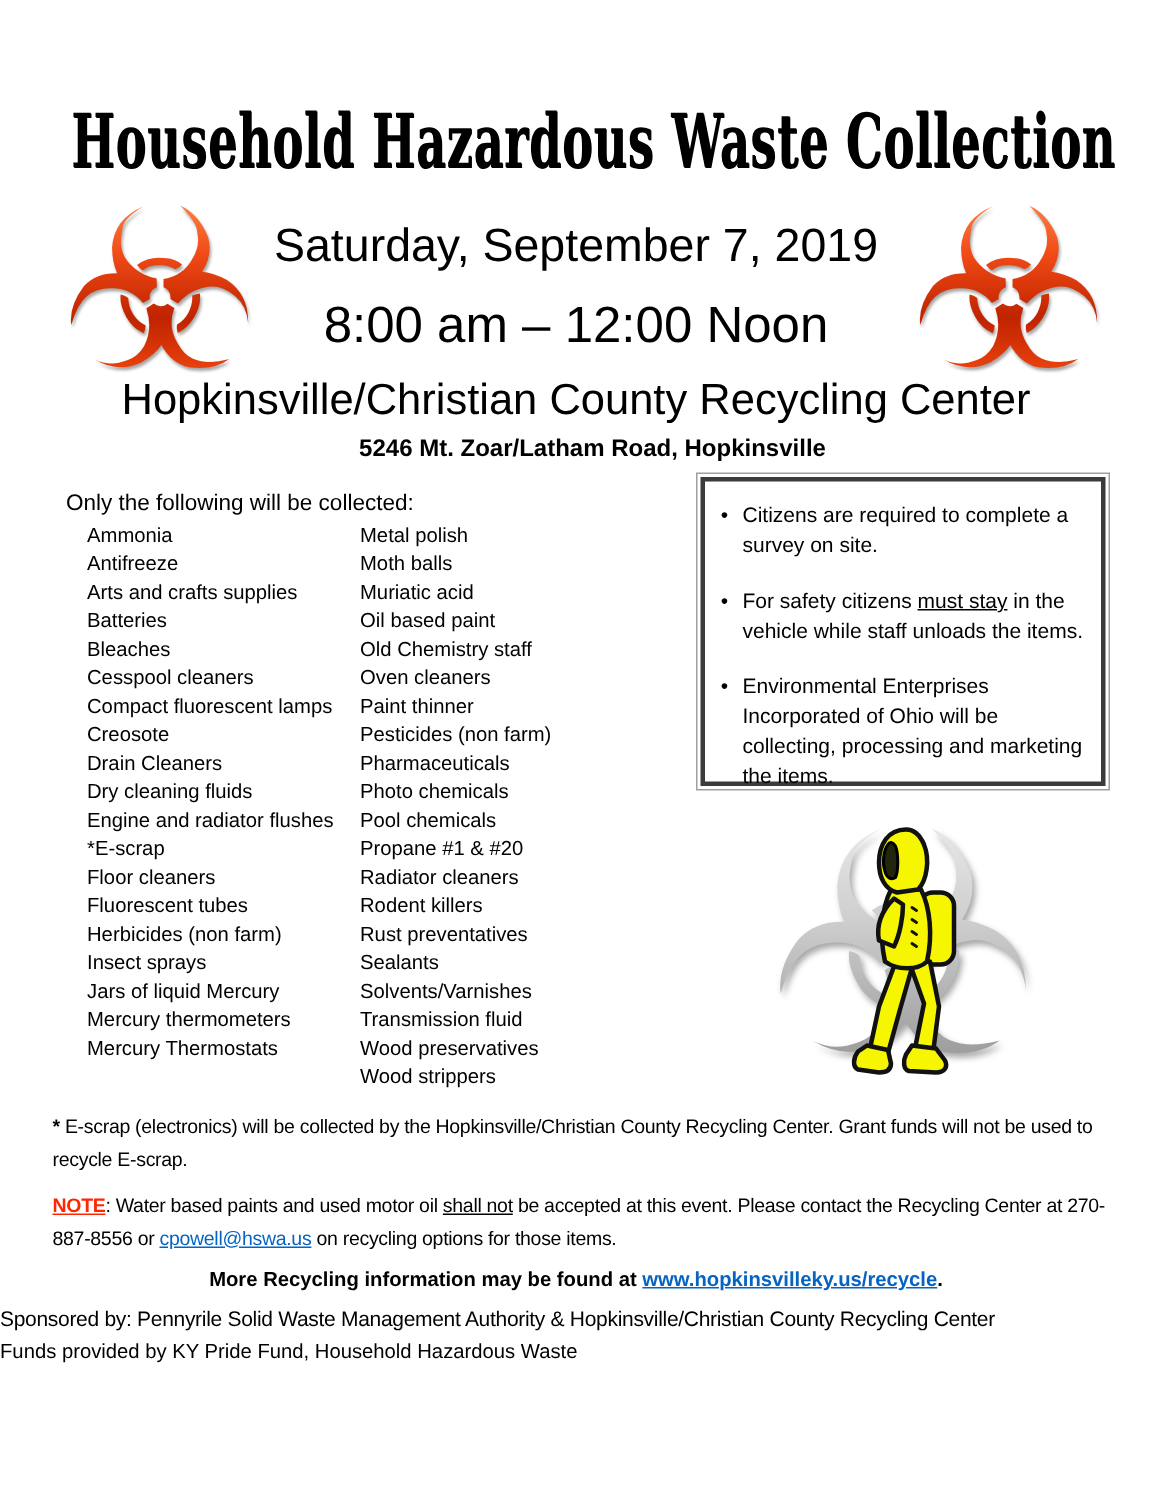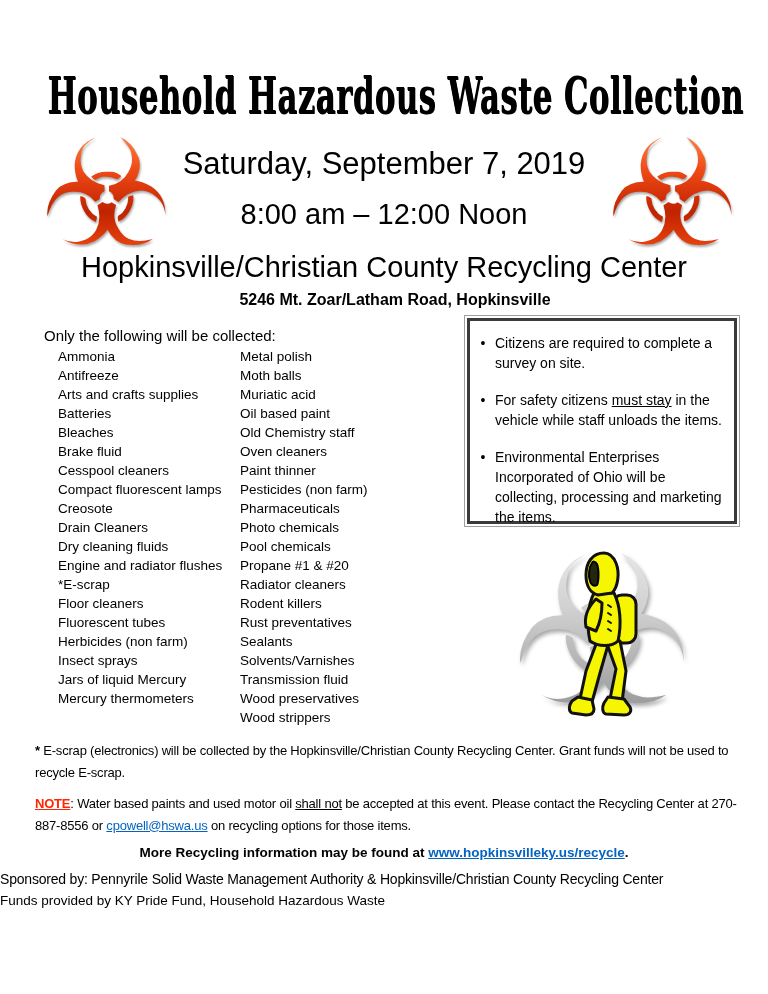--- a/index.html
+++ b/index.html
@@ -29,21 +29,21 @@
     background:linear-gradient(180deg,#ff8a4d 0%, #f04a16 30%, #c02300 62%, #e8420d 88%, #ff7a3a 100%);
     -webkit-background-clip:text; background-clip:text; color:transparent;
     filter:drop-shadow(1px 2px 1px rgba(0,0,0,0.35));
     overflow:visible;
   }
   .bio-left  { left:40px;  top:130px; }
   .bio-right { left:606px; top:130px; }
 
   .hline { position:absolute; left:0; width:768px; text-align:center; }
   .date-line   { top:146px; font-size:31px; }
-  .time-line   { top:198px; font-size:29px; }
+  .time-line   { top:198px; font-size:34px; }
   .venue-line  { top:251px; font-size:29px; }
   .address-line{ top:291px; font-size:16px; font-weight:700;margin-left:11px; }
 
   
   .intro { position:absolute; left:44px; top:327px; font-size:15px; }
   .col { position:absolute; top:347px; font-size:13.5px; }
   .col .li { height:19px; line-height:19px; white-space:nowrap; }
   .col-1 { left:58px; }
   .col-2 { left:240px; }
 
@@ -97,34 +97,34 @@
   <div class="hline venue-line">Hopkinsville/Christian County Recycling Center</div>
   <div class="hline address-line">5246 Mt. Zoar/Latham Road, Hopkinsville</div>
 
   <div class="intro">Only the following will be collected:</div>
   <div class="col col-1">
       <div class="li">Ammonia</div>
       <div class="li">Antifreeze</div>
       <div class="li">Arts and crafts supplies</div>
       <div class="li">Batteries</div>
       <div class="li">Bleaches</div>
-      <div class="li">Brake fluid</div>
       <div class="li">Cesspool cleaners</div>
       <div class="li">Compact fluorescent lamps</div>
       <div class="li">Creosote</div>
       <div class="li">Drain Cleaners</div>
       <div class="li">Dry cleaning fluids</div>
       <div class="li">Engine and radiator flushes</div>
       <div class="li">*E-scrap</div>
       <div class="li">Floor cleaners</div>
       <div class="li">Fluorescent tubes</div>
       <div class="li">Herbicides (non farm)</div>
       <div class="li">Insect sprays</div>
       <div class="li">Jars of liquid Mercury</div>
       <div class="li">Mercury thermometers</div>
+      <div class="li">Mercury Thermostats</div>
     </div>
   <div class="col col-2">
       <div class="li">Metal polish</div>
       <div class="li">Moth balls</div>
       <div class="li">Muriatic acid</div>
       <div class="li">Oil based paint</div>
       <div class="li">Old Chemistry staff</div>
       <div class="li">Oven cleaners</div>
       <div class="li">Paint thinner</div>
       <div class="li">Pesticides (non farm)</div>

